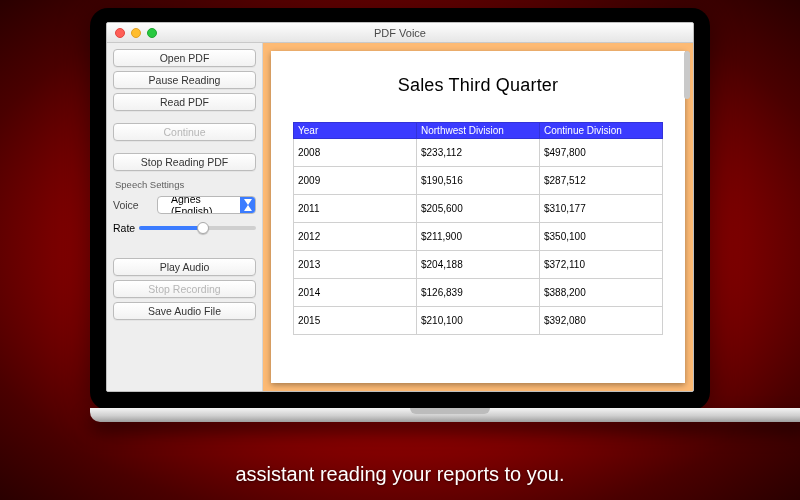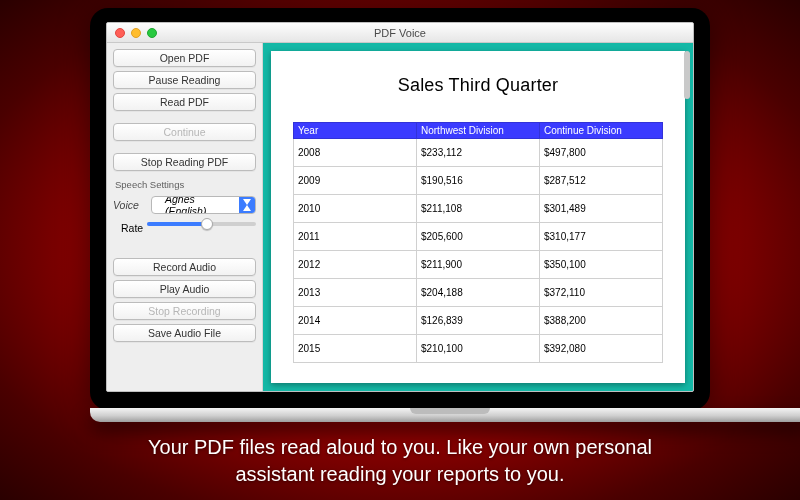--- a/index.html
+++ b/index.html
@@ -45,52 +45,52 @@
   }
   .macbtn {
     background: linear-gradient(#ffffff, #f2f2f2);
     border: 1px solid #bcbcbc; border-radius: 4px;
     height: 18px; line-height: 16px; text-align: center;
     color: #333; cursor: default;
     box-shadow: 0 1px 0 rgba(0,0,0,.04);
   }
   .macbtn.disabled { color: #b6b6b6; }
   .section-label { color: #5e5e5e; font-size: 9.5px; padding: 4px 2px 0 2px; }
-  .voice-row { display: flex; align-items: center; gap: 8px; padding: 2px 0; font-style: italic; }
+  .voice-row { display: flex; align-items: center; gap: 14px; padding: 2px 0; }
   .voice-row .lbl { width: 30px; color: #444; }
   .select {
     flex: 1; display: flex; align-items: center; justify-content: space-between;
     background: #fff; border: 1px solid #b8b8b8; border-radius: 4px;
     height: 18px; padding: 0 0 0 13px; overflow: hidden;
   }
   .select .arrows {
     width: 16px; height: 100%; background: #3b7cff;
     display: flex; flex-direction: column; align-items: center; justify-content: center;
     gap: 0;
   }
   .select .arrows svg { display: block; }
-  .rate-row { display: flex; gap: 4px; padding: 2px 0 6px 0; margin-left: 8px; }
+  .rate-row { display: flex; align-items: center; gap: 4px; padding: 2px 0 6px 0; }
   .slider-track {
     flex: 1; height: 4px; background: #cfcfcf; border-radius: 2px; position: relative;
   }
   .slider-fill {
     position: absolute; left: 0; top: 0; height: 100%; width: 55%;
     background: #3b7cff; border-radius: 2px;
   }
   .slider-thumb {
     position: absolute; top: 50%; left: 55%; transform: translate(-50%, -50%);
     width: 12px; height: 12px; background: #fff; border: 1px solid #aaa; border-radius: 50%;
     box-shadow: 0 1px 1px rgba(0,0,0,.2);
   }
   .spacer-sm { height: 4px; }
   .spacer-md { height: 10px; }
 
   
   .viewer {
-    flex: 1; background: #14b8a6; padding: 8px; position: relative; min-width: 0;
+    flex: 1; background: #fdba74; padding: 8px; position: relative; min-width: 0;
   }
   .viewer-scroll {
     position: absolute; right: 3px; top: 8px; bottom: 8px; width: 6px;
   }
   .viewer-scroll .thumb {
     position: absolute; top: 0; width: 100%; height: 48px;
     background: #c9c9c9; border-radius: 3px;
   }
   .page {
     background: #fff; width: 100%; height: 100%;
@@ -181,21 +181,20 @@
 
             <div class="rate-row">
               <div class="lbl">Rate</div>
               <div class="slider-track">
                 <div class="slider-fill"></div>
                 <div class="slider-thumb"></div>
               </div>
             </div>
 
             <div class="spacer-md"></div>
-            <div class="macbtn">Record Audio</div>
             <div class="macbtn">Play Audio</div>
             <div class="macbtn disabled">Stop Recording</div>
             <div class="macbtn">Save Audio File</div>
           </div>
 
           <div class="viewer">
             <div class="page">
               <div class="doc-title">Sales Third Quarter</div>
               <table class="data">
                 <thead>
@@ -210,25 +209,20 @@
                       <td>2008</td>
                       <td>$233,112</td>
                       <td>$497,800</td>
                     </tr>
                     <tr>
                       <td>2009</td>
                       <td>$190,516</td>
                       <td>$287,512</td>
                     </tr>
                     <tr>
-                      <td>2010</td>
-                      <td>$211,108</td>
-                      <td>$301,489</td>
-                    </tr>
-                    <tr>
                       <td>2011</td>
                       <td>$205,600</td>
                       <td>$310,177</td>
                     </tr>
                     <tr>
                       <td>2012</td>
                       <td>$211,900</td>
                       <td>$350,100</td>
                     </tr>
                     <tr>
@@ -254,17 +248,17 @@
             </div>
           </div>
 
         </div>
       </div>
     </div>
     <div class="base"></div>
   </div>
 
   <div class="caption">
-    <span>Your PDF files read aloud to you. Like your own personal</span><br>
+    <br>
     <span>assistant reading your reports to you.</span>
   </div>
 
 </div>
 
 </body></html>

